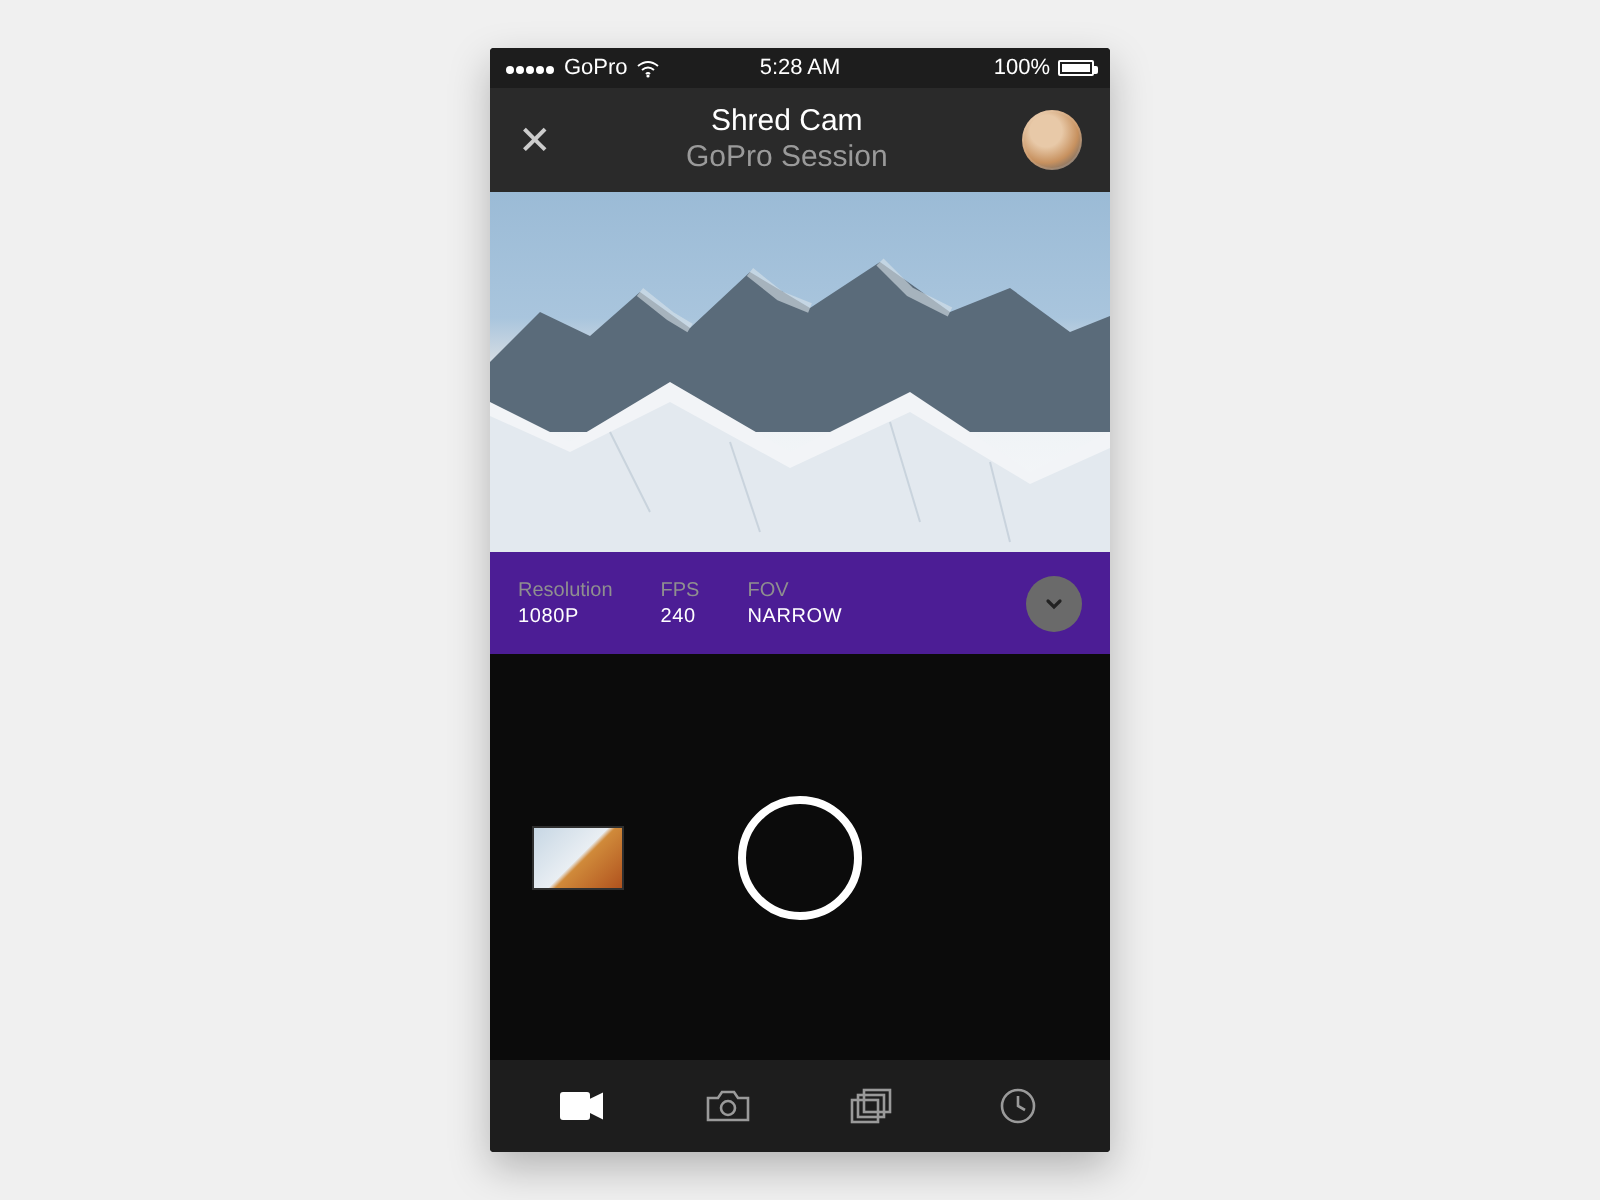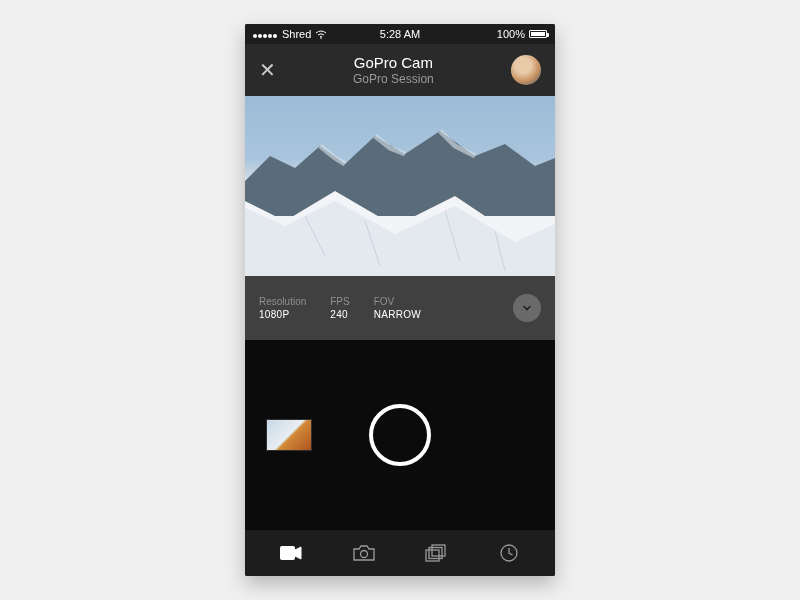--- a/index.html
+++ b/index.html
@@ -38,39 +38,39 @@
   .header {
     height: 52px;
     background: #2a2a2a;
     display:flex; align-items:center; justify-content:space-between;
     padding: 0 14px;
     color:#fff;
   }
   .header .close { font-size:20px; font-weight:300; color:#ccc; cursor:pointer;}
   .header .titles { text-align:center; line-height:1.2;}
   .header .title { font-size:15px; font-weight:400;}
-  .header .subtitle { font-size:12px; color:#9a9a9a;text-align:center;}
+  .header .subtitle { font-size:15px; color:#9a9a9a;text-align:center;}
   .avatar { width:30px; height:30px; border-radius:50%; background: radial-gradient(circle at 40% 35%, #e8c9a8 0 30%, #c7915f 60%, #2b4a6a 100%); box-shadow: inset 0 0 0 1px rgba(255,255,255,0.1);}
   
   .preview {
     height: 180px;
     position: relative;
     background: linear-gradient(to bottom, #9bbbd6 0%, #a9c5dd 35%, #cdd8e2 45%, #eef2f5 55%, #f7f8fa 100%);
     overflow:hidden;
   }
   .mtn-back {
     position:absolute; bottom:60px; left:0; right:0; height:90px;
   }
   .mtn-front {
     position:absolute; bottom:0; left:0; right:0; height:110px;
   }
   
   .settings {
-    height: 64px;
-    background:#404040;
+    height: 51px;
+    background:#4c1d95;
     display:flex; align-items:center;
     padding: 0 14px;
     gap: 24px;
     color:#fff;
     position:relative;
   }
   .setting { display:flex; flex-direction:column; gap:2px;}
   .setting .label { font-size:10px; color:#8f8f8f;}
   .setting .value { font-size:10px; font-weight:400; letter-spacing:0.3px;}
   .expand {
@@ -110,41 +110,41 @@
   .nav-item.active svg { stroke:#fff; fill:#fff;}
 </style>
 </head>
 <body>
 
 <div class="phone">
 
   <div class="statusbar">
     <div class="left">
       <span class="dots"><span></span><span></span><span></span><span></span><span></span></span>
-      <span>Shred</span>
+      <span>GoPro</span>
       <svg width="12" height="9" viewBox="0 0 12 9">
           <path d="M1 3 Q6 -1 11 3 M3 5 Q6 2.5 9 5 M5 7 Q6 6 7 7" stroke="#fff" stroke-width="1" fill="none"></path>
           <circle cx="6" cy="8" r="0.8" fill="#fff"></circle>
         </svg>
     </div>
     <div class="time">5:28 AM</div>
     <div class="right">
       <span>100%</span>
       <span class="battery">
           <span class="battery-body">
             <span class="battery-fill"></span>
           </span>
         </span>
     </div>
   </div>
 
   <div class="header">
     <div class="close">✕</div>
     <div class="titles">
-      <div class="title">GoPro Cam</div>
+      <div class="title">Shred Cam</div>
       <div class="subtitle">GoPro Session</div>
     </div>
     <div class="avatar"></div>
   </div>
 
   <div class="preview">
     <svg class="mtn-back" viewBox="0 0 310 90" preserveAspectRatio="none">
       <path d="M0,90 L0,55 L25,30 L50,42 L75,20 L100,38 L130,10 L160,28 L195,5 L230,30 L260,18 L290,40 L310,32 L310,90 Z" fill="#5a6b7a"></path>
       <path d="M75,20 L90,32 L100,38 M130,10 L145,22 L160,28 M195,5 L210,20 L230,30" stroke="#d9e2ea" stroke-width="5" fill="none" opacity="0.6"></path>
     </svg>

